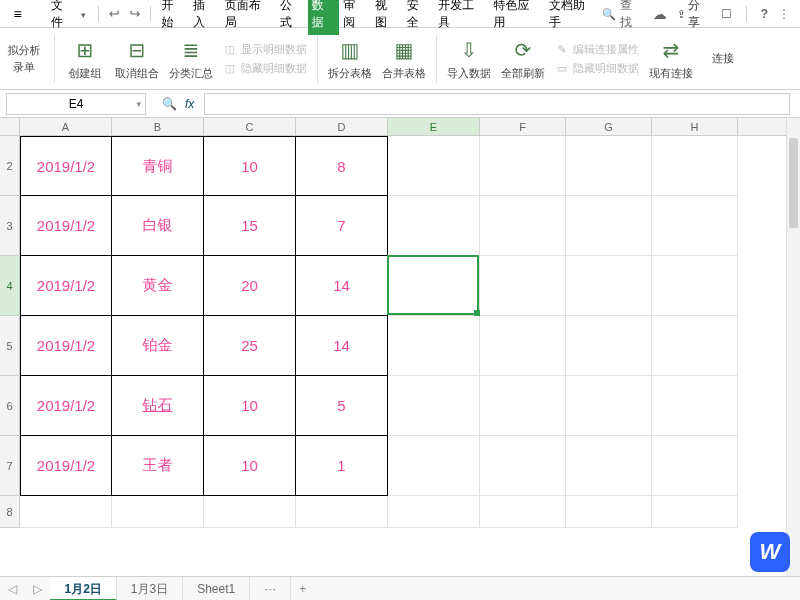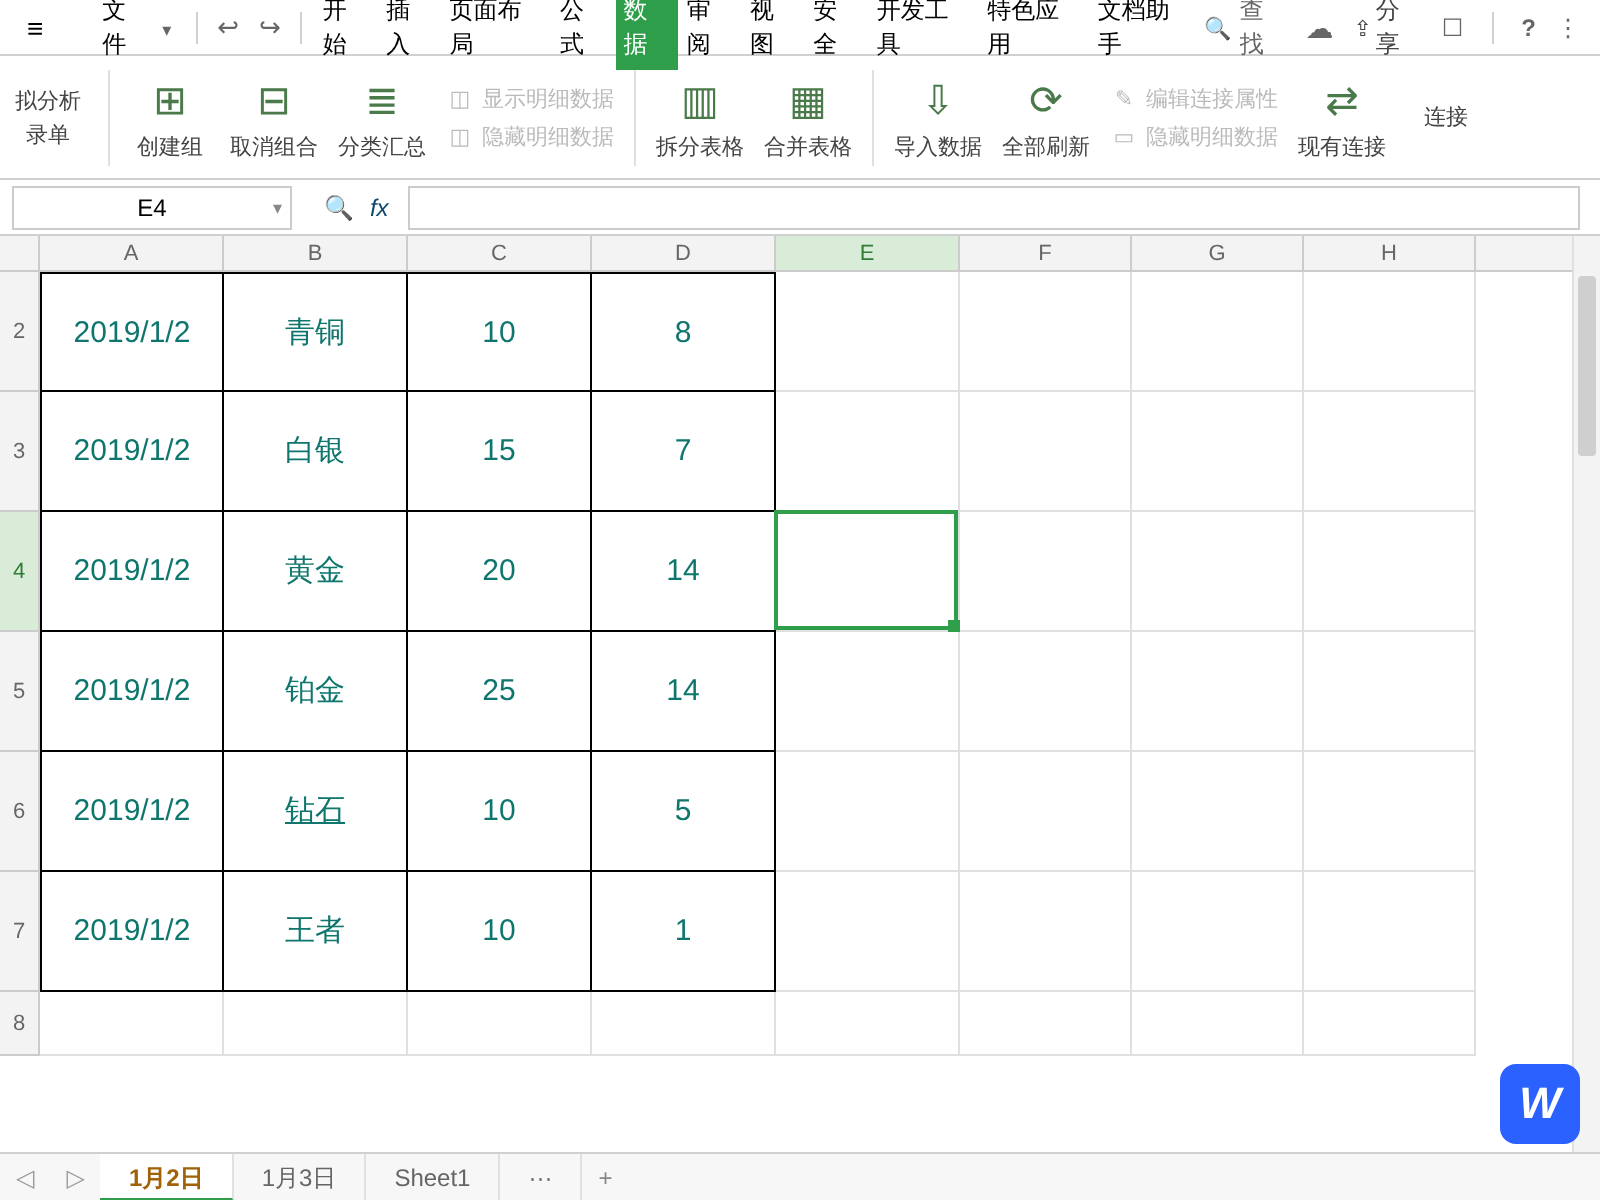--- a/index.html
+++ b/index.html
@@ -48,37 +48,37 @@
 .grid-wrap { position: absolute; top: 118px; left: 0; right: 0; bottom: 24px; overflow: hidden; background: #fff; }
 .colheads { position: absolute; top: 0; left: 20px; right: 14px; height: 18px; display: flex; background: #f3f3f3; border-bottom: 1px solid #ccc; }
 .colheads .ch { border-right: 1px solid #ccc; text-align: center; font-size: 11px; color: #666; line-height: 18px; }
 .colheads .ch.active { background: #d8ecd8; color: #2e7d32; }
 .corner { position: absolute; top: 0; left: 0; width: 20px; height: 18px; background: #f3f3f3; border-right: 1px solid #ccc; border-bottom: 1px solid #ccc; }
 .rowheads { position: absolute; top: 18px; left: 0; width: 20px; background: #f3f3f3; border-right: 1px solid #ccc; }
 .rowheads .rh { border-bottom: 1px solid #ccc; text-align: center; font-size: 11px; color: #666; display: flex; align-items: center; justify-content: center; }
 .rowheads .rh.active { background: #d8ecd8; color: #2e7d32; }
 .cells { position: absolute; top: 18px; left: 20px; right: 14px; bottom: 0; }
 .row { display: flex; position: absolute; left: 0; right: 0; }
-.cell { border-right: 1px solid #e0e0e0; border-bottom: 1px solid #e0e0e0; display: flex; align-items: center; justify-content: center; font-size: 15px; color: #0f766e; }
+.cell { border-right: 1px solid #e0e0e0; border-bottom: 1px solid #e0e0e0; display: flex; align-items: center; justify-content: center; font-size: 15px; color: #ec4899; }
 .cell.border-t { border-top: 1.5px solid #000; }
 .cell.border-l { border-left: 1.5px solid #000; }
 .cell.border-r { border-right: 1.5px solid #000; }
 .cell.border-b { border-bottom: 1.5px solid #000; }
 .selection { position: absolute; border: 2px solid #2e9e4a; pointer-events: none; }
 .selection .handle { position: absolute; right: -3px; bottom: -3px; width: 6px; height: 6px; background: #2e9e4a; }
 
 
 .vscroll { position: absolute; top: 0; right: 0; width: 14px; bottom: 0; background: #f3f3f3; border-left: 1px solid #e0e0e0; }
 .vscroll .thumb { position: absolute; left: 2px; right: 2px; top: 20px; height: 90px; background: #cfcfcf; border-radius: 2px; }
 
 
 .sheetbar { position: absolute; left: 0; right: 0; bottom: 0; height: 24px; border-top: 1px solid #d0d0d0; display: flex; align-items: center; background: #f7f7f7; font-size: 12px; }
 .sheetbar .nav { padding: 0 8px; color: #999; cursor: pointer; }
 .sheetbar .stab { padding: 0 14px; height: 24px; line-height: 24px; border-right: 1px solid #e0e0e0; cursor: pointer; color: #666; }
-.sheetbar .stab.active { color: #a16207; border-bottom: 2px solid #2e9e4a; background: #fff; font-weight: bold; }
+.sheetbar .stab.active { color: #0c4a6e; border-bottom: 2px solid #2e9e4a; background: #fff; font-weight: bold; }
 .sheetbar .add { padding: 0 8px; color: #888; cursor: pointer; }
 
 
 .watermark { position: absolute; right: 10px; bottom: 28px; display: flex; align-items: center; gap: 6px; font-size: 24px; font-weight: bold; color: #222; pointer-events: none; }
 .watermark .wlogo { width: 40px; height: 40px; background: #2b62ff; border-radius: 8px; color: #fff; display: flex; align-items: center; justify-content: center; font-size: 22px; font-style: italic; }
 </style>
 </head>
 <body>
 
 <div class="menubar">

